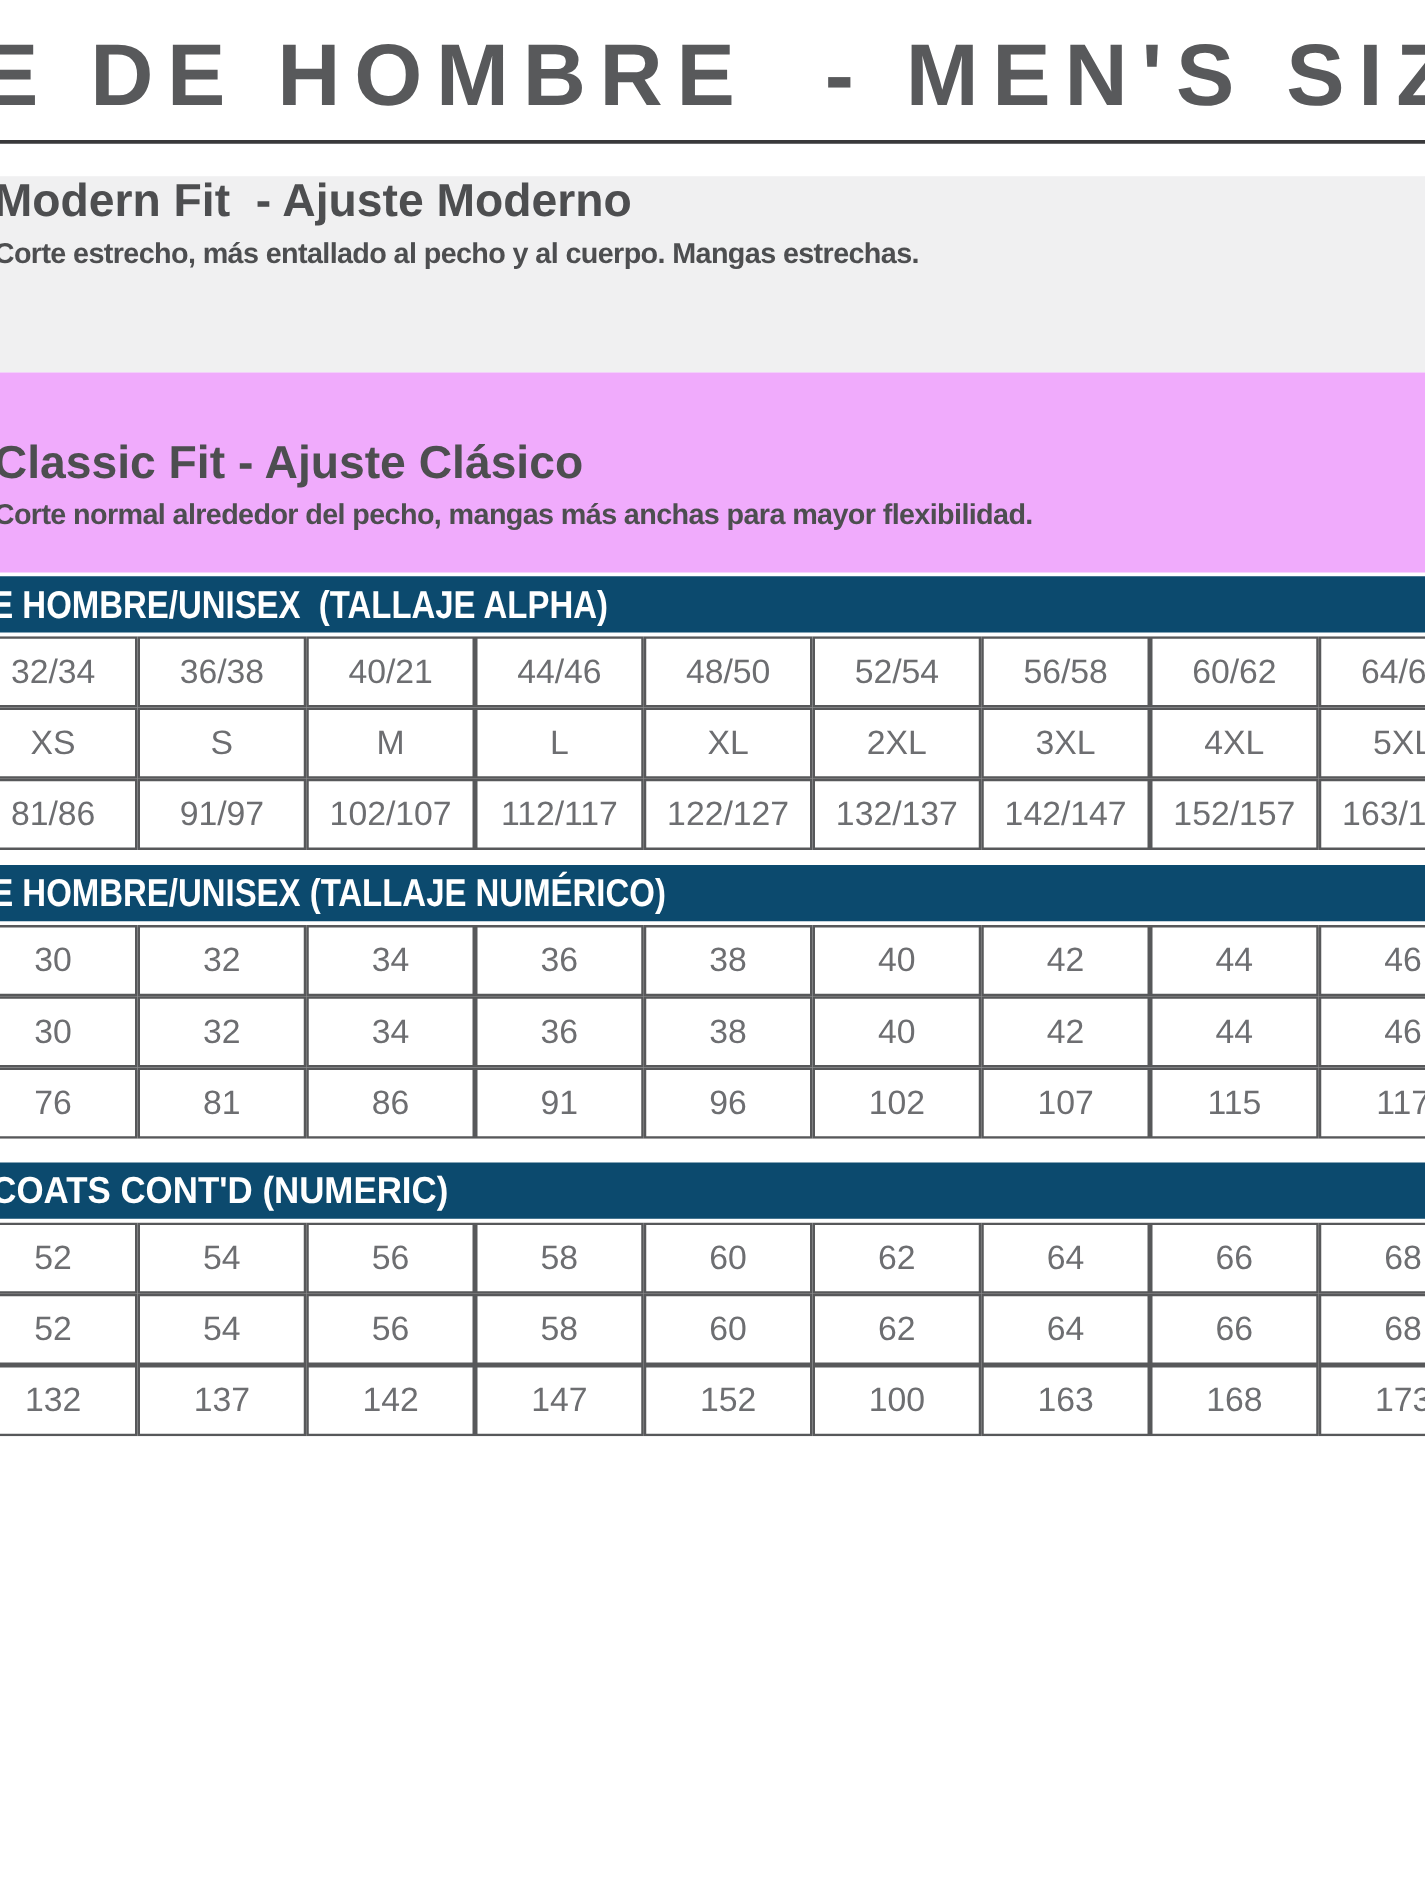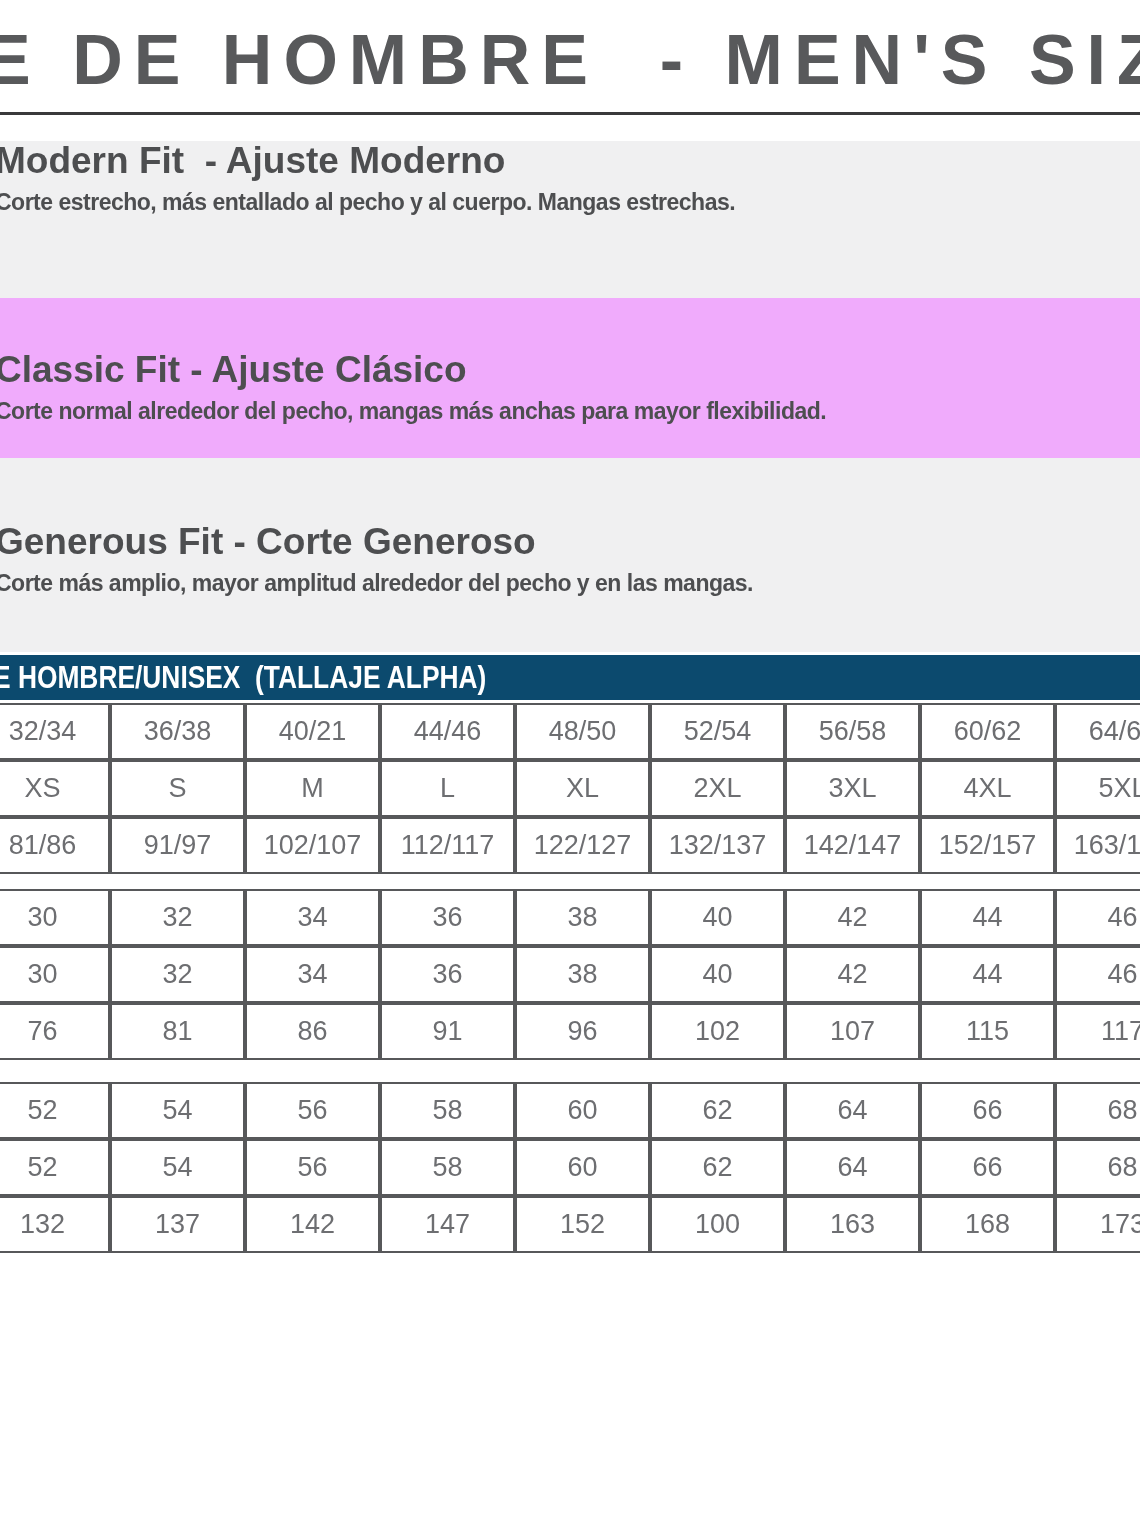--- a/index.html
+++ b/index.html
@@ -145,24 +145,20 @@
 
 <section class="fits">
   <div class="band band-light band-1">
     <h3 class="fit-heading">Modern Fit  - Ajuste Moderno</h3>
     <div class="fit-desc">Corte estrecho, más entallado al pecho y al cuerpo. Mangas estrechas.</div>
   </div>
   <div class="band band-mid band-2">
     <h3 class="fit-heading">Classic Fit - Ajuste Clásico</h3>
     <div class="fit-desc">Corte normal alrededor del pecho, mangas más anchas para mayor flexibilidad.</div>
   </div>
-  <div class="band band-light band-3">
-    <h3 class="fit-heading">Generous Fit - Corte Generoso</h3>
-    <div class="fit-desc">Corte más amplio, mayor amplitud alrededor del pecho y en las mangas.</div>
-  </div>
 </section>
 
 <section>
 
   <div class="bar mt-bar1">
     <span class="bar-label">E HOMBRE/UNISEX  (TALLAJE ALPHA)</span>
   </div>
   <div class="tbl-wrap mt-tbl">
     <table class="sizes">
         <tbody>
@@ -198,20 +194,23 @@
             <td>142/147</td>
             <td>152/157</td>
             <td>163/168</td>
           </tr>
         </tbody>
       </table>
   </div>
 
   <div class="gap-sm"></div>
 
+  <div class="bar">
+    <span class="bar-label">E HOMBRE/UNISEX (TALLAJE NUMÉRICO)</span>
+  </div>
   <div class="tbl-wrap mt-tbl">
     <table class="sizes">
         <tbody>
           <tr>
             <td>30</td>
             <td>32</td>
             <td>34</td>
             <td>36</td>
             <td>38</td>
             <td>40</td>
@@ -240,20 +239,23 @@
             <td>107</td>
             <td>115</td>
             <td>117</td>
           </tr>
         </tbody>
       </table>
   </div>
 
   <div class="gap-md"></div>
 
+  <div class="bar">
+    <span class="bar-label wide">COATS CONT'D (NUMERIC)</span>
+  </div>
   <div class="tbl-wrap mt-tbl">
     <table class="sizes">
         <tbody>
           <tr>
             <td>52</td>
             <td>54</td>
             <td>56</td>
             <td>58</td>
             <td>60</td>
             <td>62</td>

